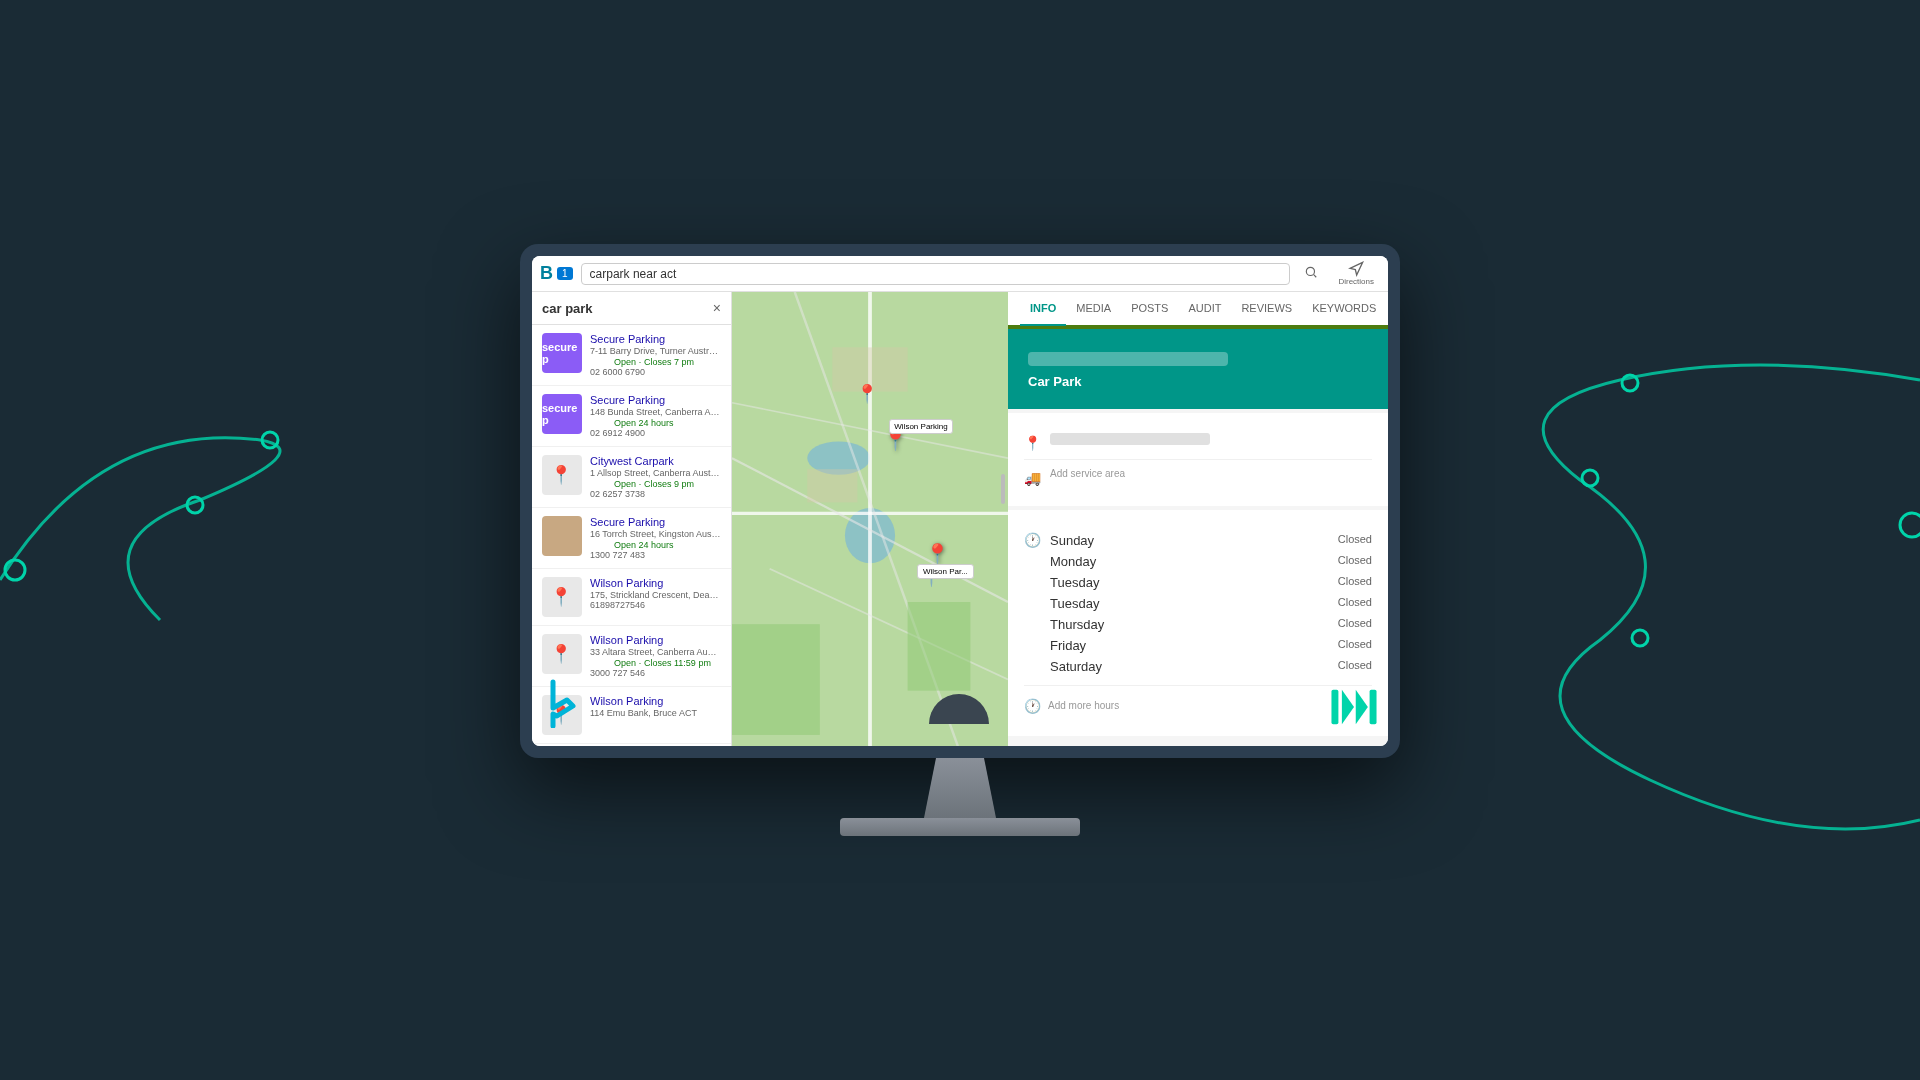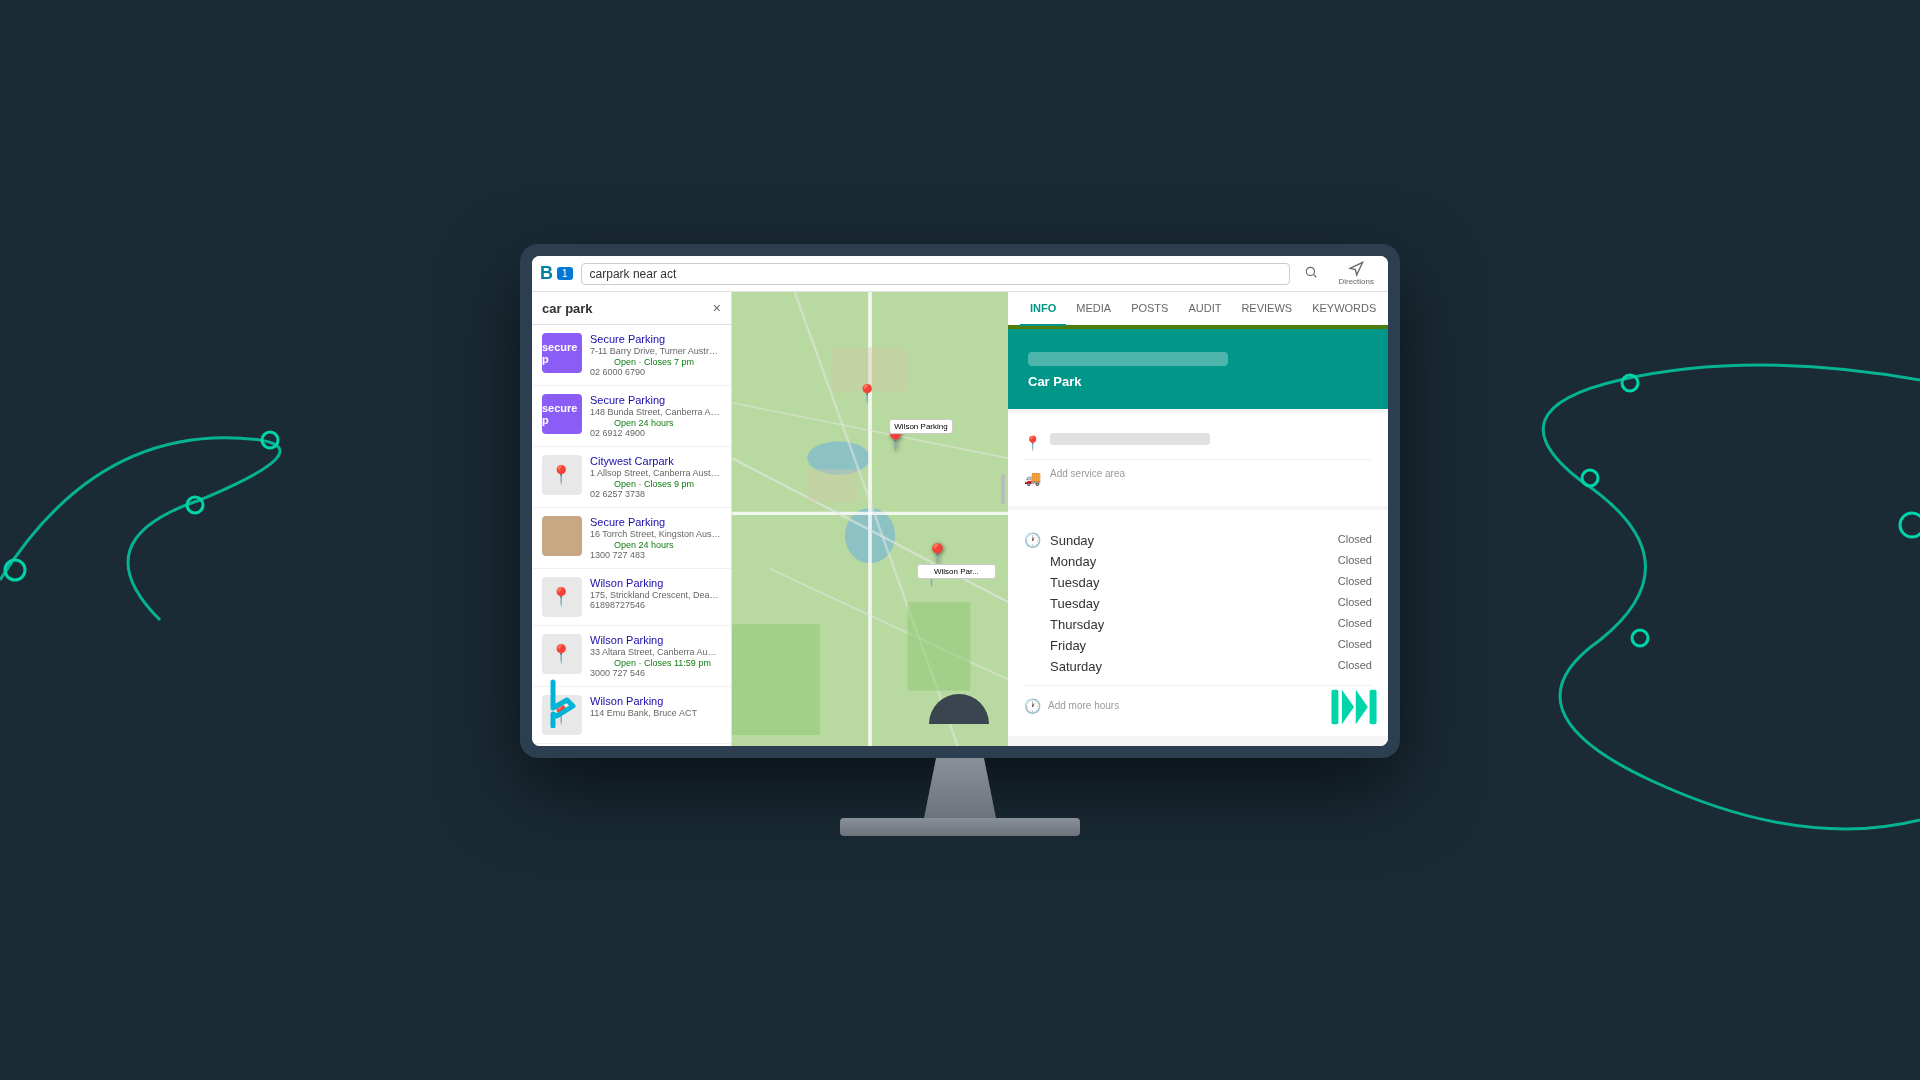--- a/index.html
+++ b/index.html
@@ -571,21 +571,21 @@
               <rect x="60" y="160" width="40" height="30" fill="#d4c9a8" opacity="0.4"></rect>
 
               <rect x="140" y="280" width="50" height="80" fill="#8cc870" opacity="0.5"></rect>
               <rect x="0" y="300" width="70" height="100" fill="#8cc870" opacity="0.5"></rect>
             </svg>
 
             <div style="position:absolute;top:30%;left:55%;font-size:20px;color:#e67e22;filter:drop-shadow(1px 1px 2px rgba(0,0,0,0.5));">📍</div>
             <div style="position:absolute;top:28%;left:57%;background:#fff;border:1px solid #ccc;padding:2px 4px;border-radius:3px;font-size:8px;white-space:nowrap;">Wilson Parking</div>
             <div style="position:absolute;top:55%;left:70%;font-size:20px;color:#e67e22;filter:drop-shadow(1px 1px 2px rgba(0,0,0,0.5));">📍</div>
             <div style="position:absolute;top:60%;left:68%;font-size:20px;color:#e67e22;">📍</div>
-            <div style="position:absolute;top:60%;left:67%;background:#fff;border:1px solid #ccc;padding:2px 16px;border-radius:3px;font-size:8px;white-space:nowrap;">Wilson Par...</div>
+            <div style="position:absolute;top:60%;left:67%;background:#fff;border:1px solid #ccc;padding:2px 5px;border-radius:3px;font-size:8px;white-space:nowrap;">Wilson Par...</div>
 
             <div style="position:absolute;top:20%;left:45%;font-size:18px;color:#9b59b6;">📍</div>
 
             <div style="position:absolute;right:3px;top:40%;width:4px;height:30px;background:#bbb;border-radius:2px;"></div>
           </div>
         </div>
 
         <div class="right-panel">
 
 

